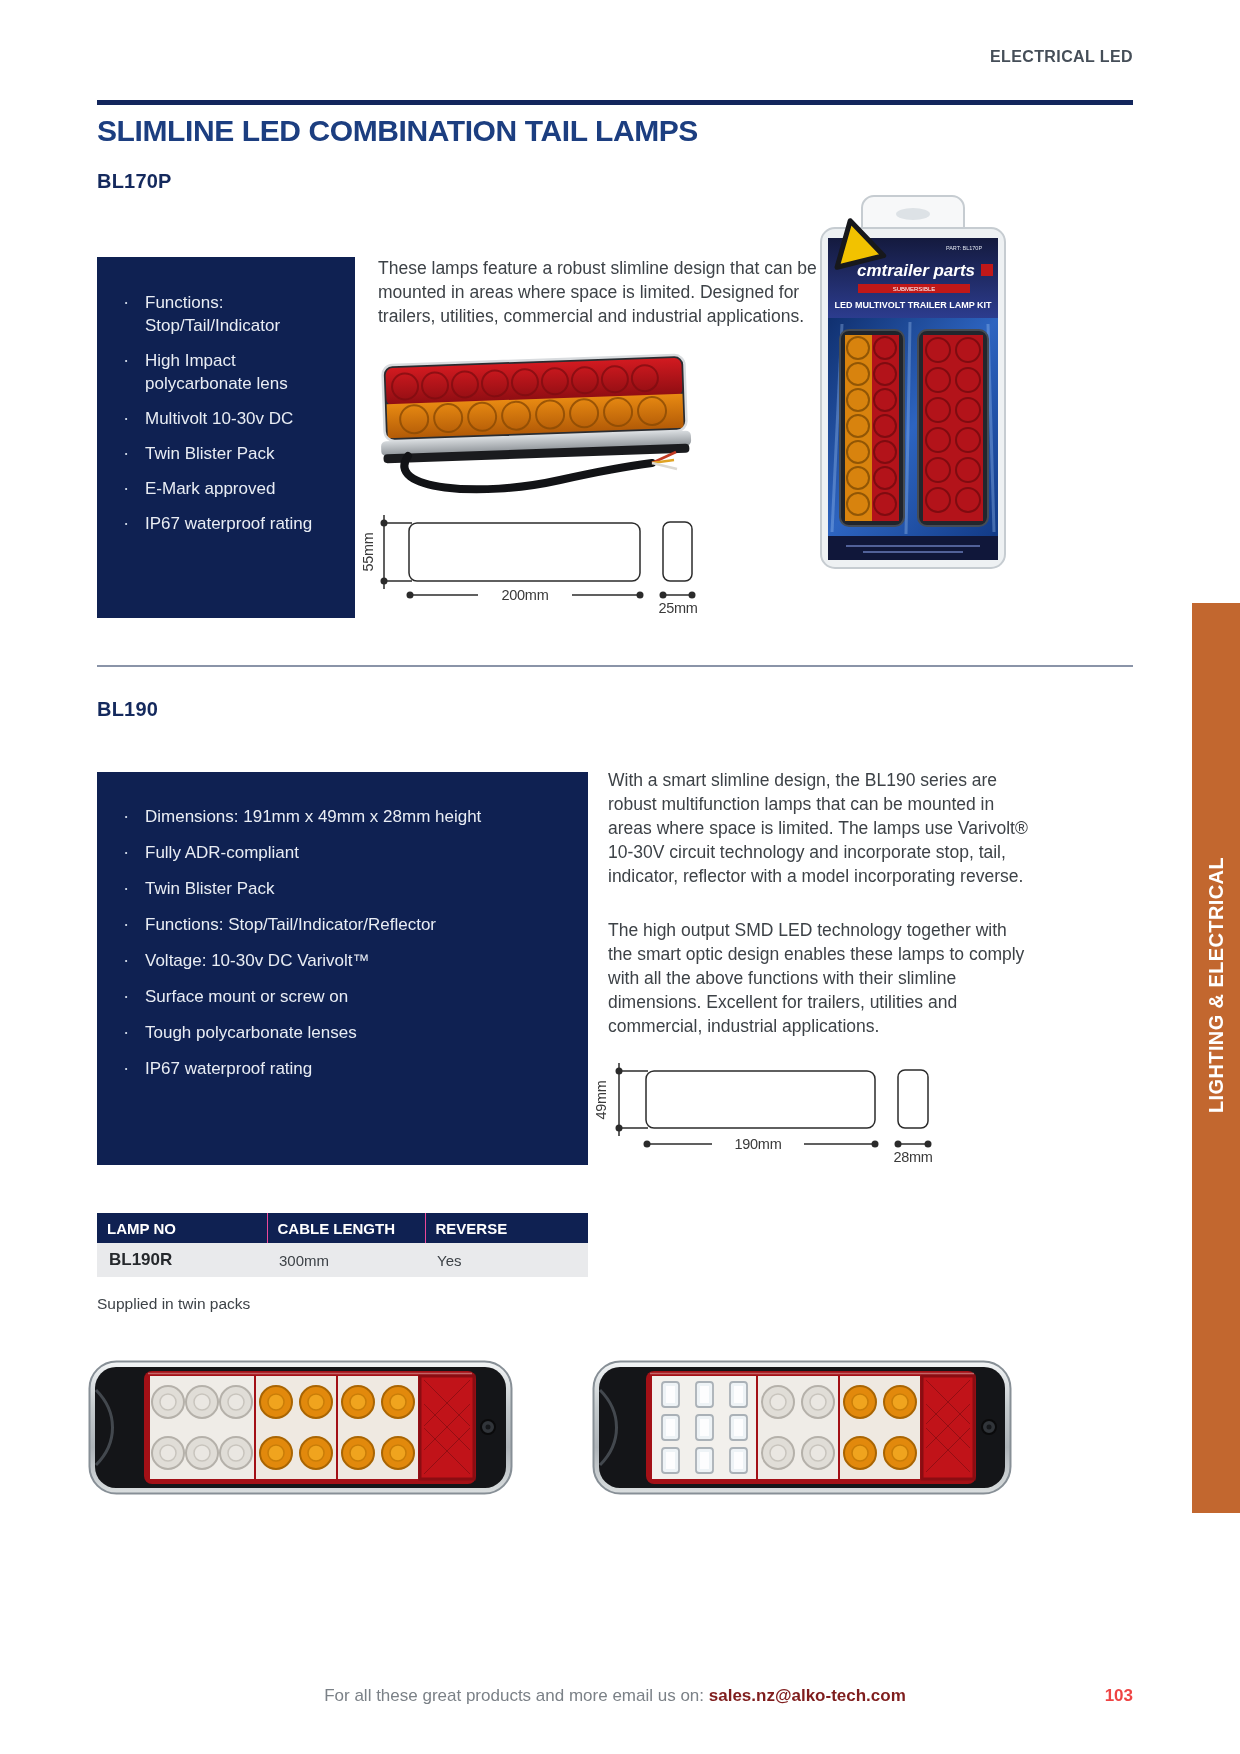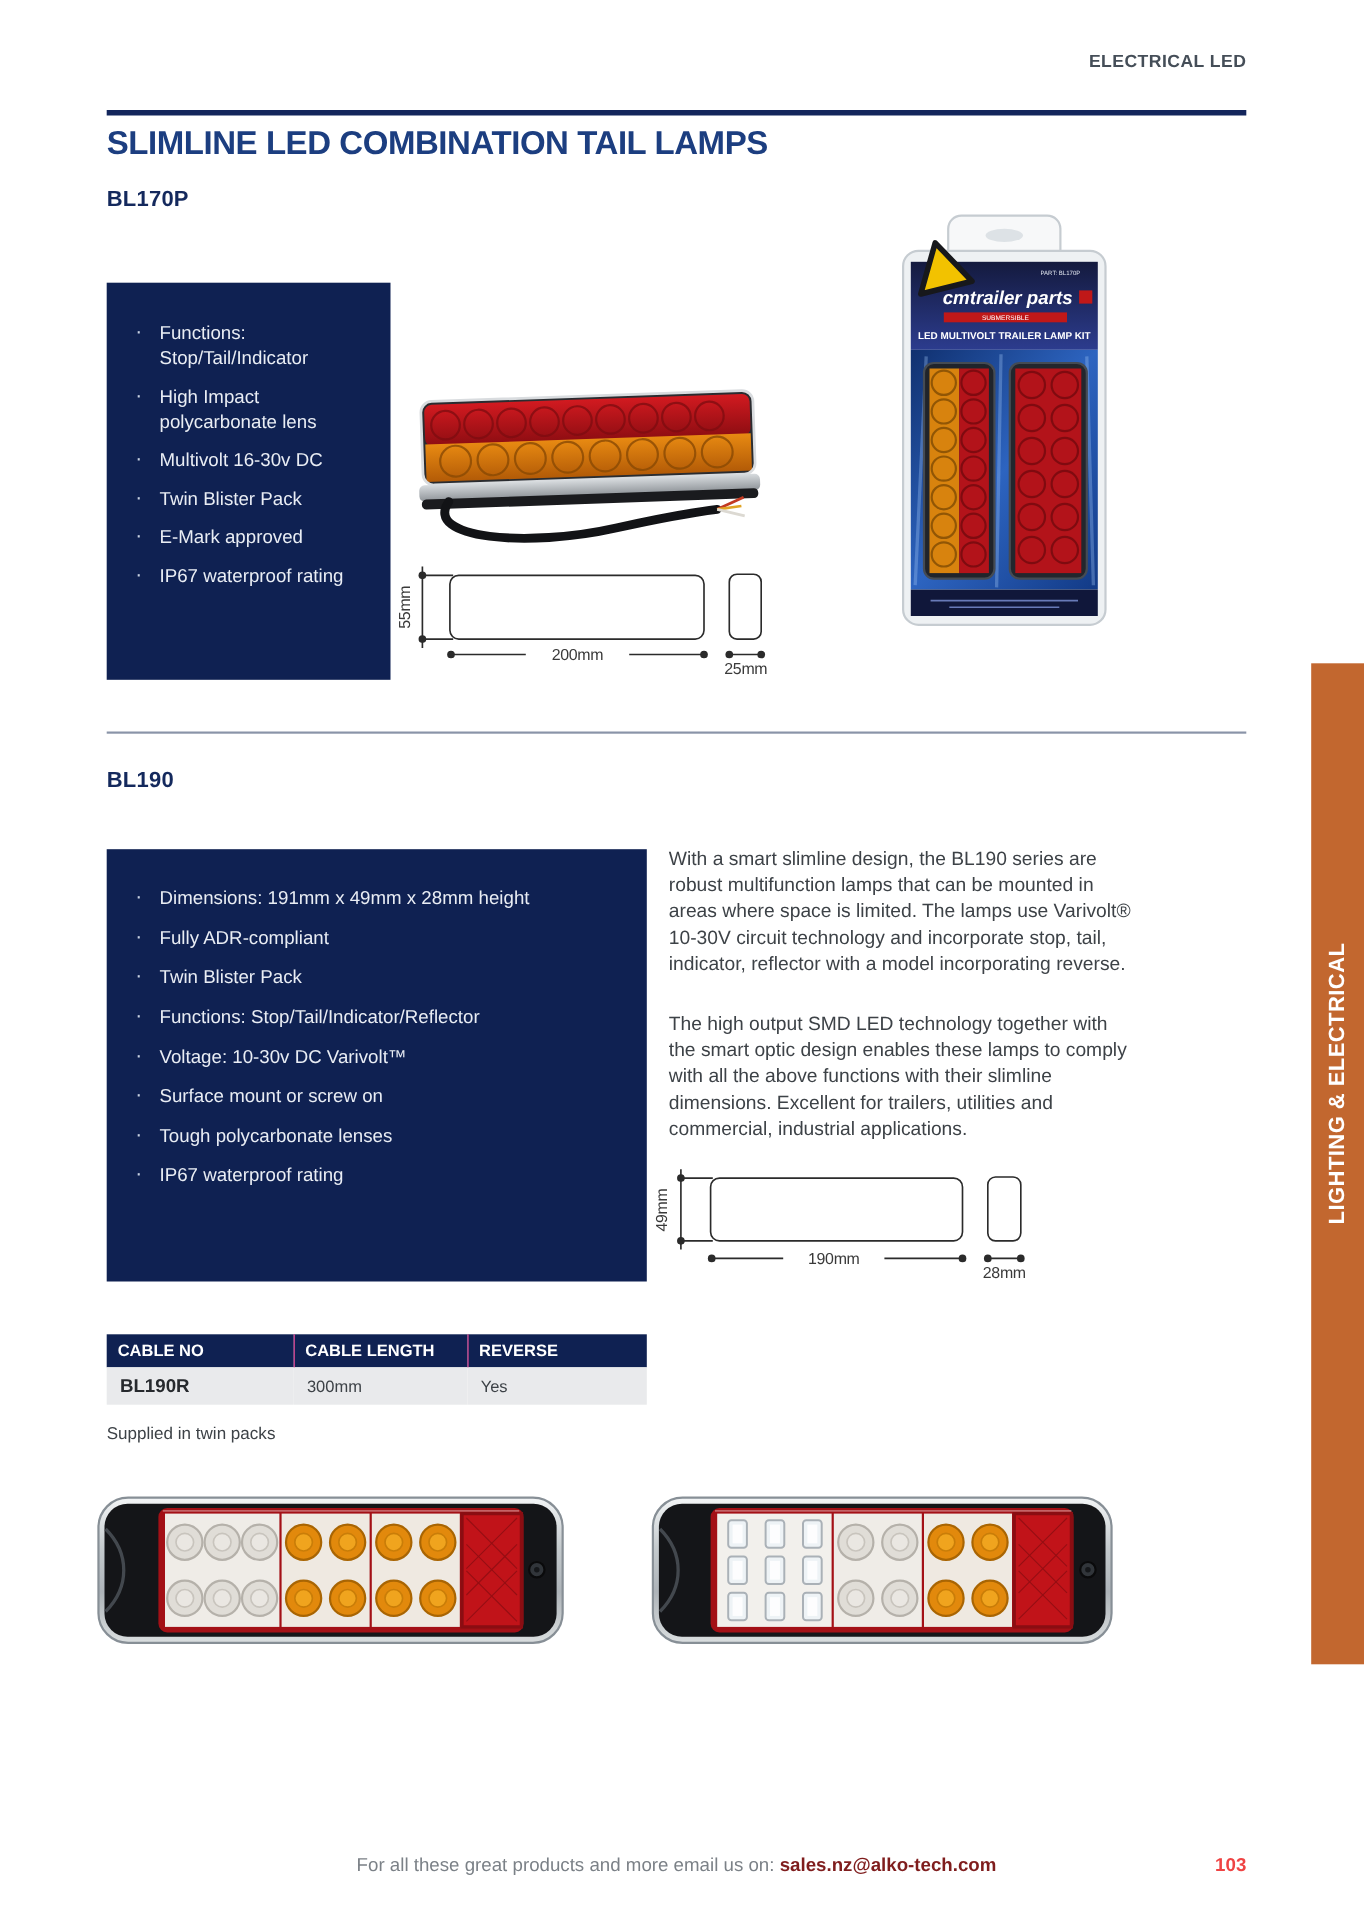--- a/index.html
+++ b/index.html
@@ -62,27 +62,28 @@
 
   <div class="abs section-label">ELECTRICAL LED</div>
   <div class="abs top-rule"></div>
   <div class="abs page-title">SLIMLINE LED COMBINATION TAIL LAMPS</div>
   <div class="abs model-heading h-bl170p">BL170P</div>
 
   <div class="abs feature-box box-170">
     <ul class="features">
       <li>Functions: Stop/Tail/Indicator</li>
       <li>High Impact polycarbonate lens</li>
-      <li>Multivolt 16-30v DC</li>
+      <li>Multivolt 10-30v DC</li>
       <li>Twin Blister Pack</li>
       <li>E-Mark approved</li>
       <li>IP67 waterproof rating</li>
     </ul>
   </div>
 
+  <div class="abs para para-170">These lamps feature a robust slimline design that can be mounted in areas where space is limited. Designed for trailers, utilities, commercial and industrial applications.</div>
 
   <svg class="abs" style="left:370px;top:352px;width:330px;height:152px;" viewBox="0 0 330 152">
     <defs>
       <linearGradient id="redLens" x1="0" y1="0" x2="0" y2="1">
         <stop offset="0" stop-color="#d21a20"></stop>
           <stop offset="1" stop-color="#8d0d12"></stop>
       </linearGradient>
       <linearGradient id="ambLens" x1="0" y1="0" x2="0" y2="1">
         <stop offset="0" stop-color="#e88a12"></stop>
           <stop offset="1" stop-color="#b35b07"></stop>
@@ -269,21 +270,21 @@
         <circle cx="388" cy="94" r="3.5"></circle>
     </g>
     <text class="dim-label" x="62" y="54" text-anchor="middle" transform="rotate(-90 62 50)">49mm</text>
     <text class="dim-label" x="218" y="99" text-anchor="middle">190mm</text>
     <text class="dim-label" x="373" y="112" text-anchor="middle">28mm</text>
   </svg>
 
   <table class="abs spec-table">
     <thead>
       <tr>
-        <th style="width:170px">CABLE NO</th>
+        <th style="width:170px">LAMP NO</th>
         <th style="width:158px">CABLE LENGTH</th>
         <th style="width:163px">REVERSE</th>
       </tr>
     </thead>
     <tbody>
       <tr>
         <td class="partno">BL190R</td>
         <td>300mm</td>
         <td>Yes</td>
       </tr>

